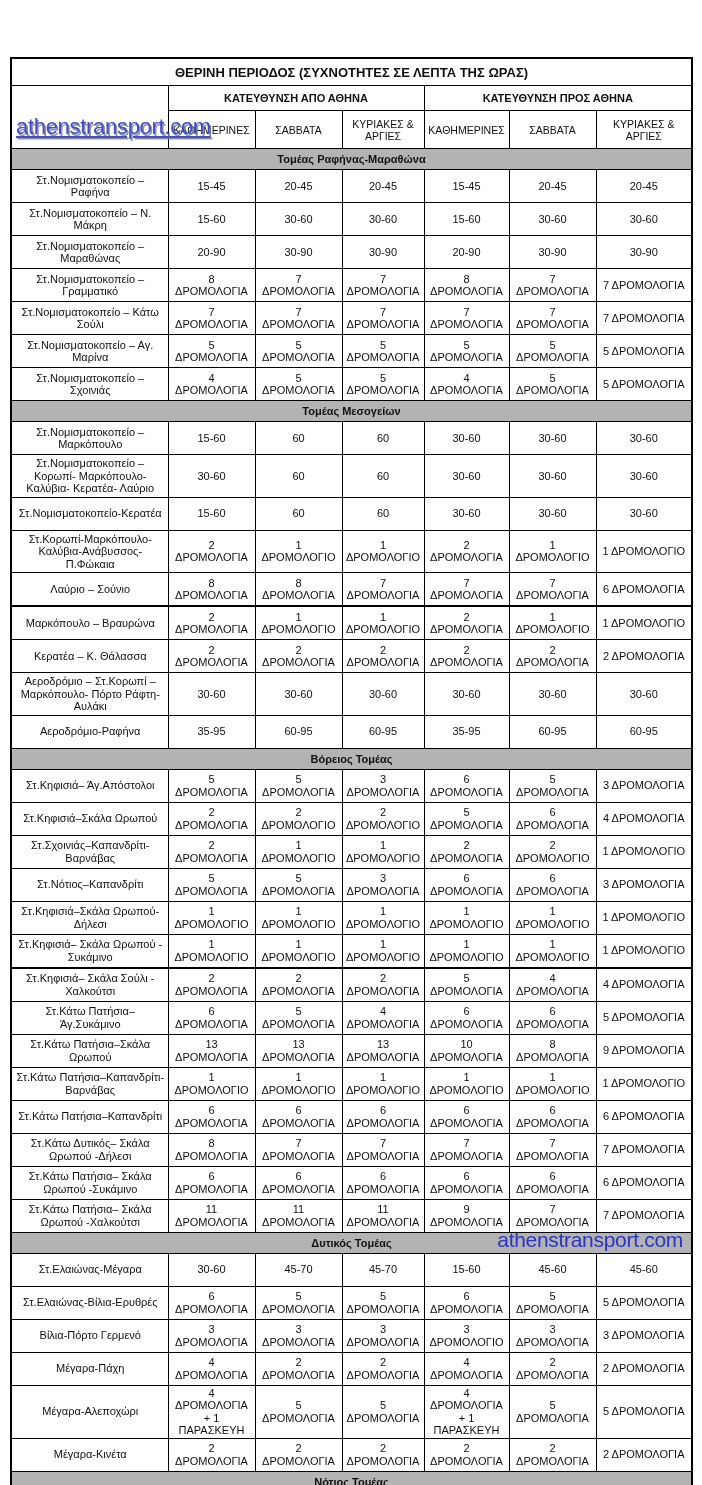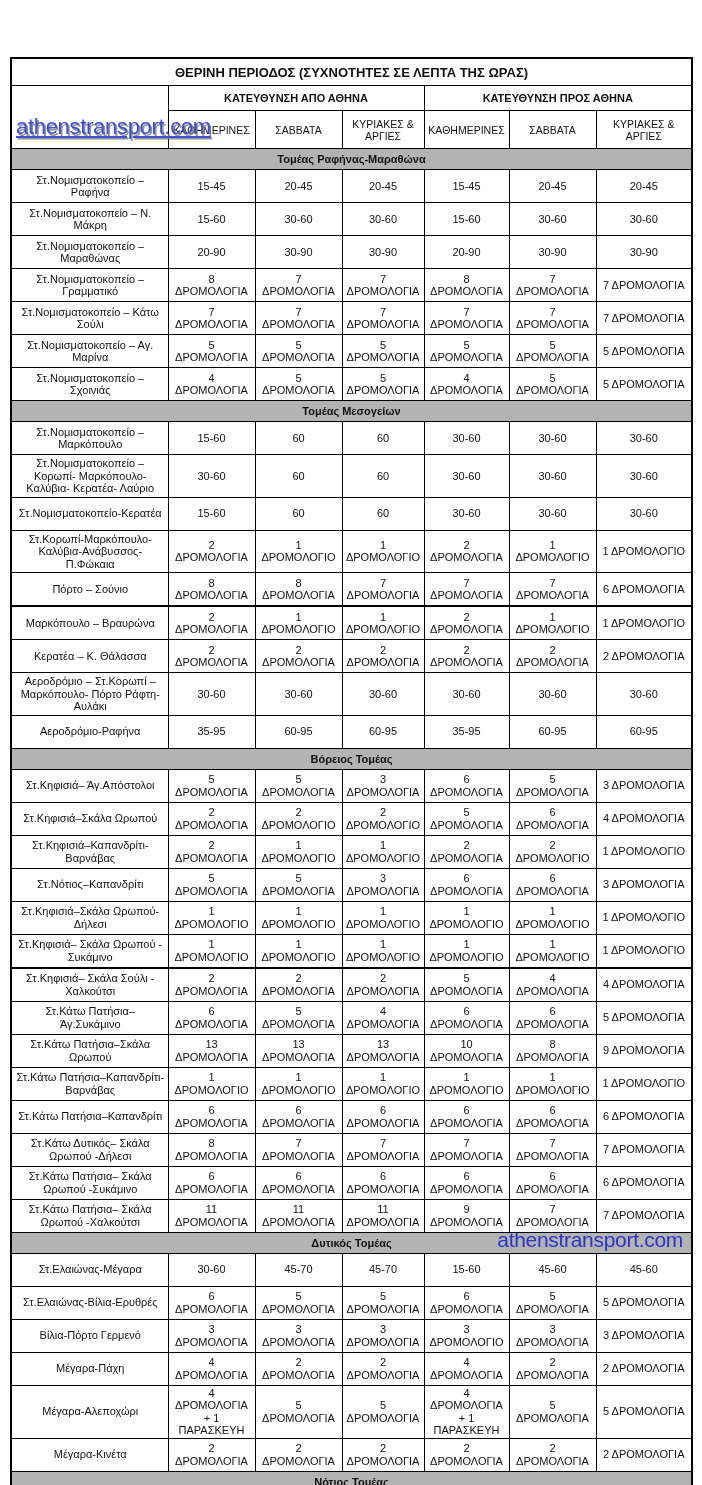--- a/index.html
+++ b/index.html
@@ -205,21 +205,21 @@
 ΔΡΟΜΟΛΟΓΙΟ</td>
           <td class="val">1
 ΔΡΟΜΟΛΟΓΙΟ</td>
           <td class="val">2
 ΔΡΟΜΟΛΟΓΙΑ</td>
           <td class="val">1
 ΔΡΟΜΟΛΟΓΙΟ</td>
           <td class="val">1 ΔΡΟΜΟΛΟΓΙΟ</td>
         </tr>
         <tr>
-          <td class="lbl">Πόρτο – Σούνιο</td>
+          <td class="lbl">Λαύριο – Σούνιο</td>
           <td class="val">8
 ΔΡΟΜΟΛΟΓΙΑ</td>
           <td class="val">8
 ΔΡΟΜΟΛΟΓΙΑ</td>
           <td class="val">7
 ΔΡΟΜΟΛΟΓΙΑ</td>
           <td class="val">7
 ΔΡΟΜΟΛΟΓΙΑ</td>
           <td class="val">7
 ΔΡΟΜΟΛΟΓΙΑ</td>
@@ -296,21 +296,21 @@
 ΔΡΟΜΟΛΟΓΙΟ</td>
           <td class="val">2
 ΔΡΟΜΟΛΟΓΙΟ</td>
           <td class="val">5
 ΔΡΟΜΟΛΟΓΙΑ</td>
           <td class="val">6
 ΔΡΟΜΟΛΟΓΙΑ</td>
           <td class="val">4 ΔΡΟΜΟΛΟΓΙΑ</td>
         </tr>
         <tr>
-          <td class="lbl">Στ.Κηφισιά–Καπανδρίτι-Βαρνάβας</td>
+          <td class="lbl">Στ.Σχοινιάς–Καπανδρίτι-Βαρνάβας</td>
           <td class="val">2
 ΔΡΟΜΟΛΟΓΙΑ</td>
           <td class="val">1
 ΔΡΟΜΟΛΟΓΙΟ</td>
           <td class="val">1
 ΔΡΟΜΟΛΟΓΙΟ</td>
           <td class="val">2
 ΔΡΟΜΟΛΟΓΙΑ</td>
           <td class="val">2
 ΔΡΟΜΟΛΟΓΙΟ</td>

